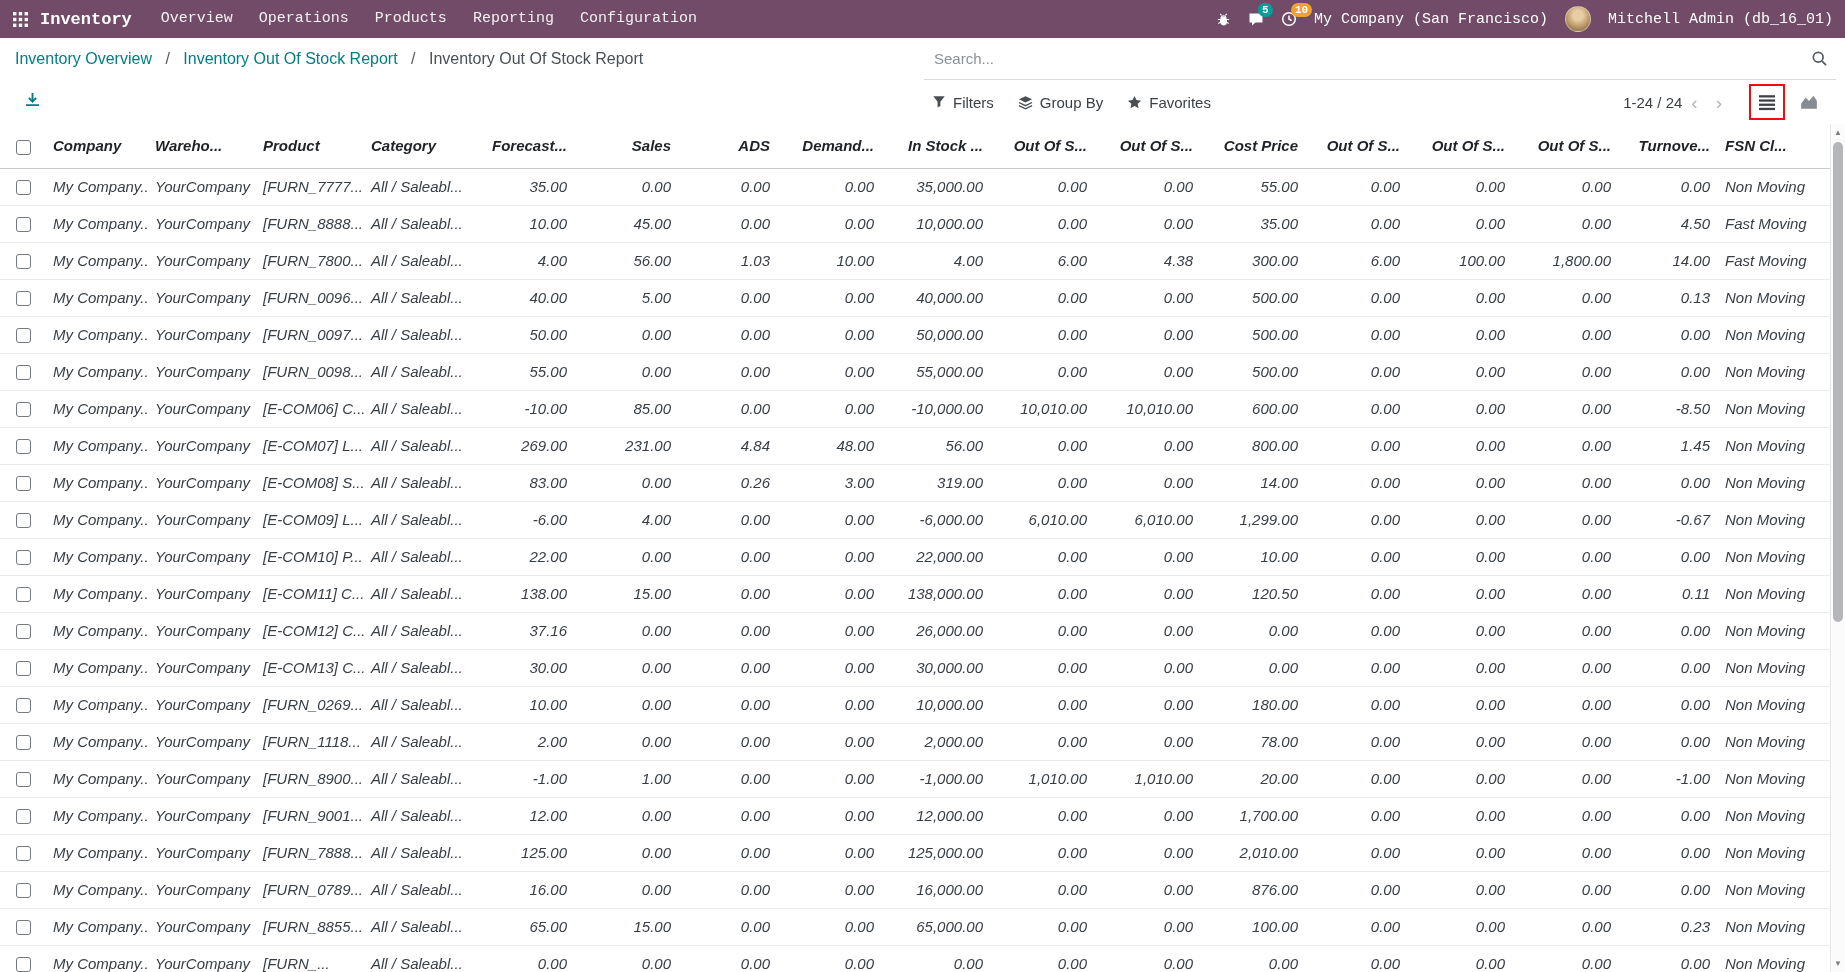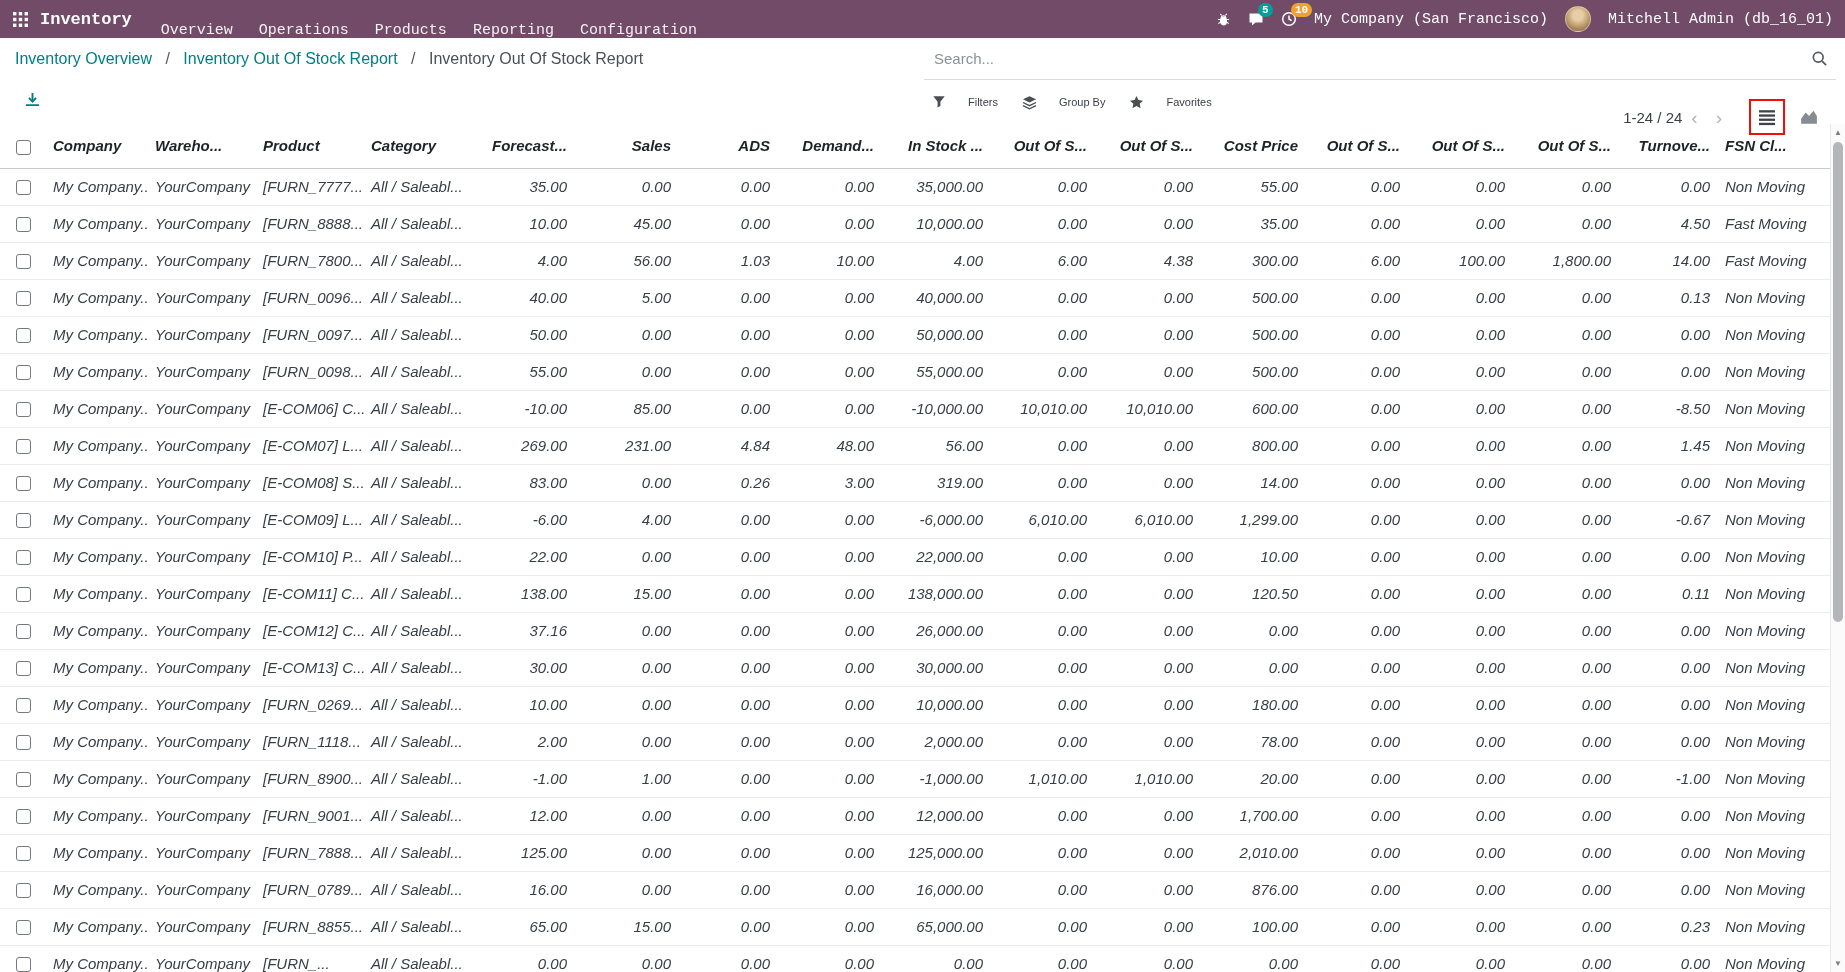--- a/index.html
+++ b/index.html
@@ -10,21 +10,21 @@
   }
 
   
   .navbar {
     height:38px; background:#714B67; display:flex; align-items:center;
     color:#fff; font-size:15px;font-family:Liberation Mono, monospace;
   }
   .apps-btn { width:40px; height:38px; display:flex; align-items:center; justify-content:center; cursor:pointer; }
   .app-name { font-weight:700; font-size:17px; margin-right:16px; white-space:nowrap; }
   .menus { display:flex; height:38px; }
-  .menu-item { line-height:38px; padding:12px 13px; color:rgba(255,255,255,.92); cursor:pointer; white-space:nowrap; }
+  .menu-item { line-height:38px; padding:0 13px; color:rgba(255,255,255,.92); cursor:pointer; white-space:nowrap; }
   .nav-right { margin-left:auto; display:flex; align-items:center; gap:17px; padding-right:12px; }
   .icon-btn { position:relative; display:flex; align-items:center; cursor:pointer; }
   .badge {
     position:absolute; top:-8px; left:10px; color:#fff; font-size:11px; font-weight:700;
     line-height:14px; padding:0 4px; border-radius:8px; white-space:nowrap;
   }
   .badge.teal { background:#00A09D; }
   .badge.orange { background:#EFA231;border-radius:7px; }
   .nav-company, .nav-user { white-space:nowrap; cursor:pointer; }
   .avatar {
@@ -46,22 +46,22 @@
   .search-box input {
     flex:1; border:none; outline:none; font-size:15px; color:#333;
     font-family:"Liberation Sans", sans-serif; background:transparent;
   }
   .search-box input::placeholder { color:#8b9196; }
 
   
   .control-bar { height:44px; position:relative; }
   .export-btn { position:absolute; left:24px; top:50%; transform:translateY(-50%); cursor:pointer; }
   .search-controls { position:absolute; left:932px; top:0; height:44px; display:flex; align-items:center; gap:24px; }
-  .ctl-btn { display:flex; align-items:center; gap:22px; font-size:11px; color:#3a3f44; cursor:pointer; white-space:nowrap; }
-  .right-controls { position:absolute; right:22px; top:15px; height:44px; display:flex; align-items:center; }
+  .ctl-btn { display:flex; align-items:center; gap:7px; font-size:15px; color:#3a3f44; cursor:pointer; white-space:nowrap; }
+  .right-controls { position:absolute; right:22px; top:0; height:44px; display:flex; align-items:center; }
   .pager-value { font-size:15px; color:#3a3f44; cursor:pointer; }
   .pager-btn { font-size:19px; color:#b0b4b8; padding:0 9px; cursor:pointer; line-height:1; }
   .view-switcher { display:flex; align-items:center; gap:14px; margin-left:22px; }
   .view-btn { display:flex; align-items:center; justify-content:center; width:28px; height:28px; cursor:pointer; }
   .view-btn.active { outline:2px solid #f20d0d; outline-offset:2px; }
 
   
   .table-wrap { width:1830px; height:848px; overflow:hidden;font-style:italic; }
   table { border-collapse:collapse; table-layout:fixed; width:1830px; }
   thead th {

